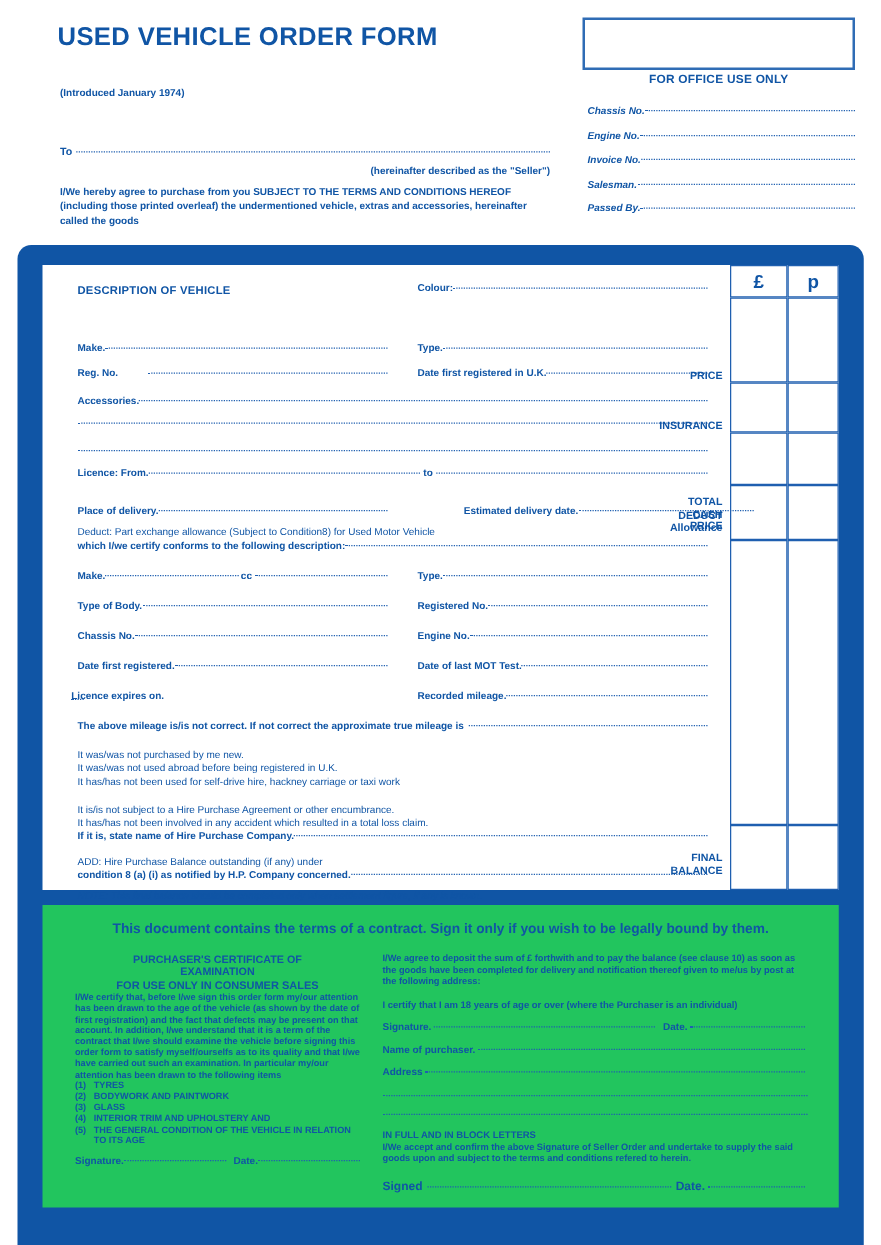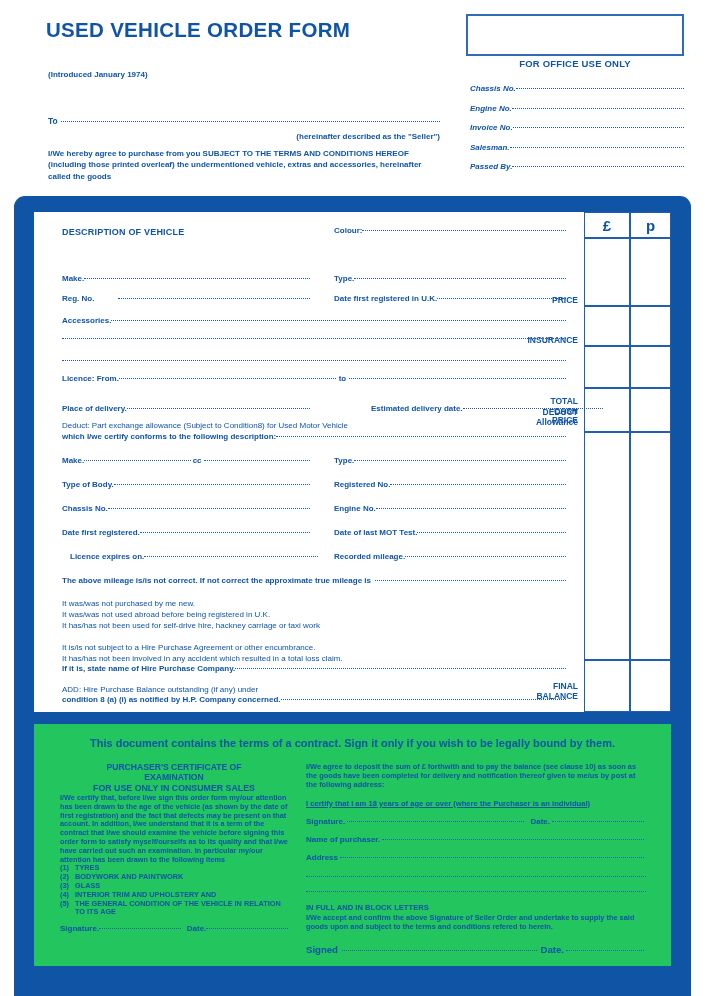--- a/index.html
+++ b/index.html
@@ -67,21 +67,21 @@
   #cert-body{font-size:7.3px;font-weight:bold;line-height:8.8px;margin-top:1px;}
   #cert-items{font-size:7.3px;font-weight:bold;line-height:8.8px;}
   #cert-items div{display:flex;}
   #cert-items .num{width:15px;flex:none;}
   #sig-left{position:absolute;left:26px;top:200px;width:228px;display:flex;align-items:baseline;
     font-size:8px;font-weight:bold;}
   #sig-left .lbl{white-space:nowrap;}
   #sig-left .dots{max-width:none;}
   #right-col{position:absolute;left:272px;top:38px;width:340px;}
   #rc-p1{font-size:7.4px;font-weight:bold;line-height:9.2px;}
-  #rc-certify{font-size:7.6px;font-weight:bold;margin-top:9px;text-decoration:underline;}
+  #rc-certify{font-size:7.6px;font-weight:bold;margin-top:9px;}
   .rrow{display:flex;align-items:baseline;font-size:8px;font-weight:bold;margin-top:9px;}
   .rrow .lbl{white-space:nowrap;}
   .rdots{border-bottom:1.6px dotted #1f5fb0;flex:1;transform:translateY(-2px);margin:0 2px;}
   .blankline{border-bottom:1.6px dotted #1f5fb0;height:0;margin-top:14px;}
   #block-letters{font-size:7.6px;font-weight:bold;margin-top:11px;}
   #accept-text{font-size:7.4px;font-weight:bold;line-height:9.2px;margin-top:1px;}
   #signed-row{display:flex;align-items:baseline;margin-top:13px;font-size:9.6px;font-weight:bold;}
   #signed-row .lbl{white-space:nowrap;}
   #signed-row .small{font-size:8px;}
 </style>
@@ -218,21 +218,21 @@
 
       <div class="frow" style="left:28px;top:316px;width:248px;">
         <span class="lbl">Date first registered.</span>
         <span class="dots"></span>
       </div>
       <div class="frow" style="left:300px;top:316px;width:232px;">
         <span class="lbl">Date of last MOT Test.</span>
         <span class="dots"></span>
       </div>
 
-      <div class="frow" style="left:36px;top:340px;width:248px;">
+      <div class="frow" style="left:23px;top:340px;width:248px;flex-direction:column;">
         <span class="lbl">Licence expires on.</span>
         <span class="dots"></span>
       </div>
       <div class="frow" style="left:300px;top:340px;width:232px;">
         <span class="lbl">Recorded mileage.</span>
         <span class="dots"></span>
       </div>
 
       <div class="frow" style="left:28px;top:364px;width:504px;">
         <span class="lbl">The above mileage is/is not correct. If not correct the approximate true mileage is</span>

